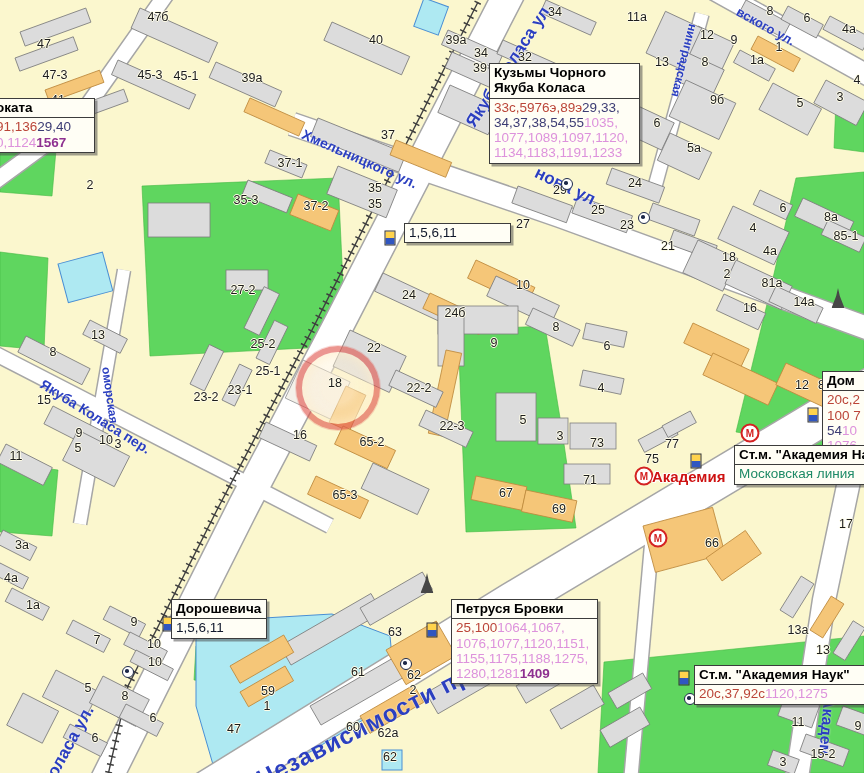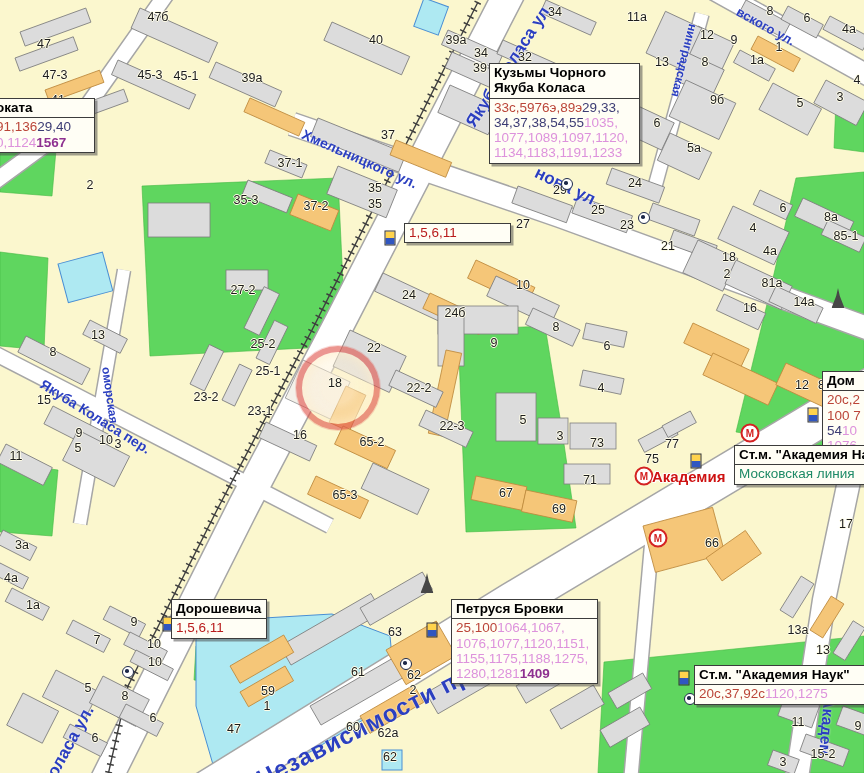--- a/index.html
+++ b/index.html
@@ -23,21 +23,21 @@
   .infobox.clip-left{border-left:none}
   .ib-title{font-weight:bold;font-size:13.5px;color:#000;padding:1px 4px 2px;border-bottom:1px solid #3C3C3C}
   .ib-body{padding:1px 4px 2px}
   .ib-row span{}
   .ib-row span:last-child{margin-right:0}
   .c-red{color:#BB4538}
   .c-bus{color:#3C3C74}
   .c-taxi{color:#DD92DC}
   .c-purple{color:#8E3090;font-weight:bold}
   .c-teal{color:#1E8A66}
-  .c-black{color:#b91c1c}
+  .c-black{color:#0f172a}
   .metro{position:absolute;width:15px;height:15px;border:2px solid #D42222;border-radius:50%;background:#FFF;
     color:#D42222;font-weight:bold;font-size:10px;display:flex;align-items:center;justify-content:center;
     transform:translate(-50%,-50%)}
   .tram-stop{position:absolute;width:9px;height:13px;border:1px solid #333;
     background:linear-gradient(180deg,#FFD34D 0 50%,#3056C0 50% 100%);transform:translate(-50%,-50%)}
   .poi-dot{position:absolute;width:10px;height:10px;border:1.5px solid #1E2A4A;border-radius:50%;background:#FFF;
     transform:translate(-50%,-50%)}
   .poi-dot::after{content:"";position:absolute;left:2.2px;top:2.2px;width:3.5px;height:3.5px;border-radius:50%;background:#1E2A4A}
   .tower{position:absolute;width:13px;height:20px;transform:translate(-50%,-85%);background:#474747;
     clip-path:polygon(50% 0,64% 40%,100% 100%,0 100%,36% 40%)}
@@ -252,21 +252,21 @@
       <div class="bnum" style="left: 388px; top: 135px;">37</div>
       <div class="bnum" style="left: 246px; top: 200px;">35-3</div>
       <div class="bnum" style="left: 316px; top: 206px;">37-2</div>
       <div class="bnum" style="left: 375px; top: 188px;">35</div>
       <div class="bnum" style="left: 375px; top: 204px;">35</div>
       <div class="bnum" style="left: 90px; top: 185px;">2</div>
       <div class="bnum" style="left: 243px; top: 290px;">27-2</div>
       <div class="bnum" style="left: 263px; top: 344px;">25-2</div>
       <div class="bnum" style="left: 268px; top: 371px;">25-1</div>
       <div class="bnum" style="left: 206px; top: 397px;">23-2</div>
-      <div class="bnum" style="left: 240px; top: 411px; margin-left: 20px;">23-1</div>
+      <div class="bnum" style="left: 240px; top: 390px;">23-1</div>
       <div class="bnum" style="left: 98px; top: 335px;">13</div>
       <div class="bnum" style="left: 53px; top: 352px;">8</div>
       <div class="bnum" style="left: 44px; top: 400px;">15</div>
       <div class="bnum" style="left: 79px; top: 433px;">9</div>
       <div class="bnum" style="left: 78px; top: 448px;">5</div>
       <div class="bnum" style="left: 106px; top: 440px;">10</div>
       <div class="bnum" style="left: 118px; top: 444px;">3</div>
       <div class="bnum" style="left: 16px; top: 456px;">11</div>
       <div class="bnum" style="left: 637px; top: 17px;">11а</div>
       <div class="bnum" style="left: 707px; top: 35px;">12</div>

